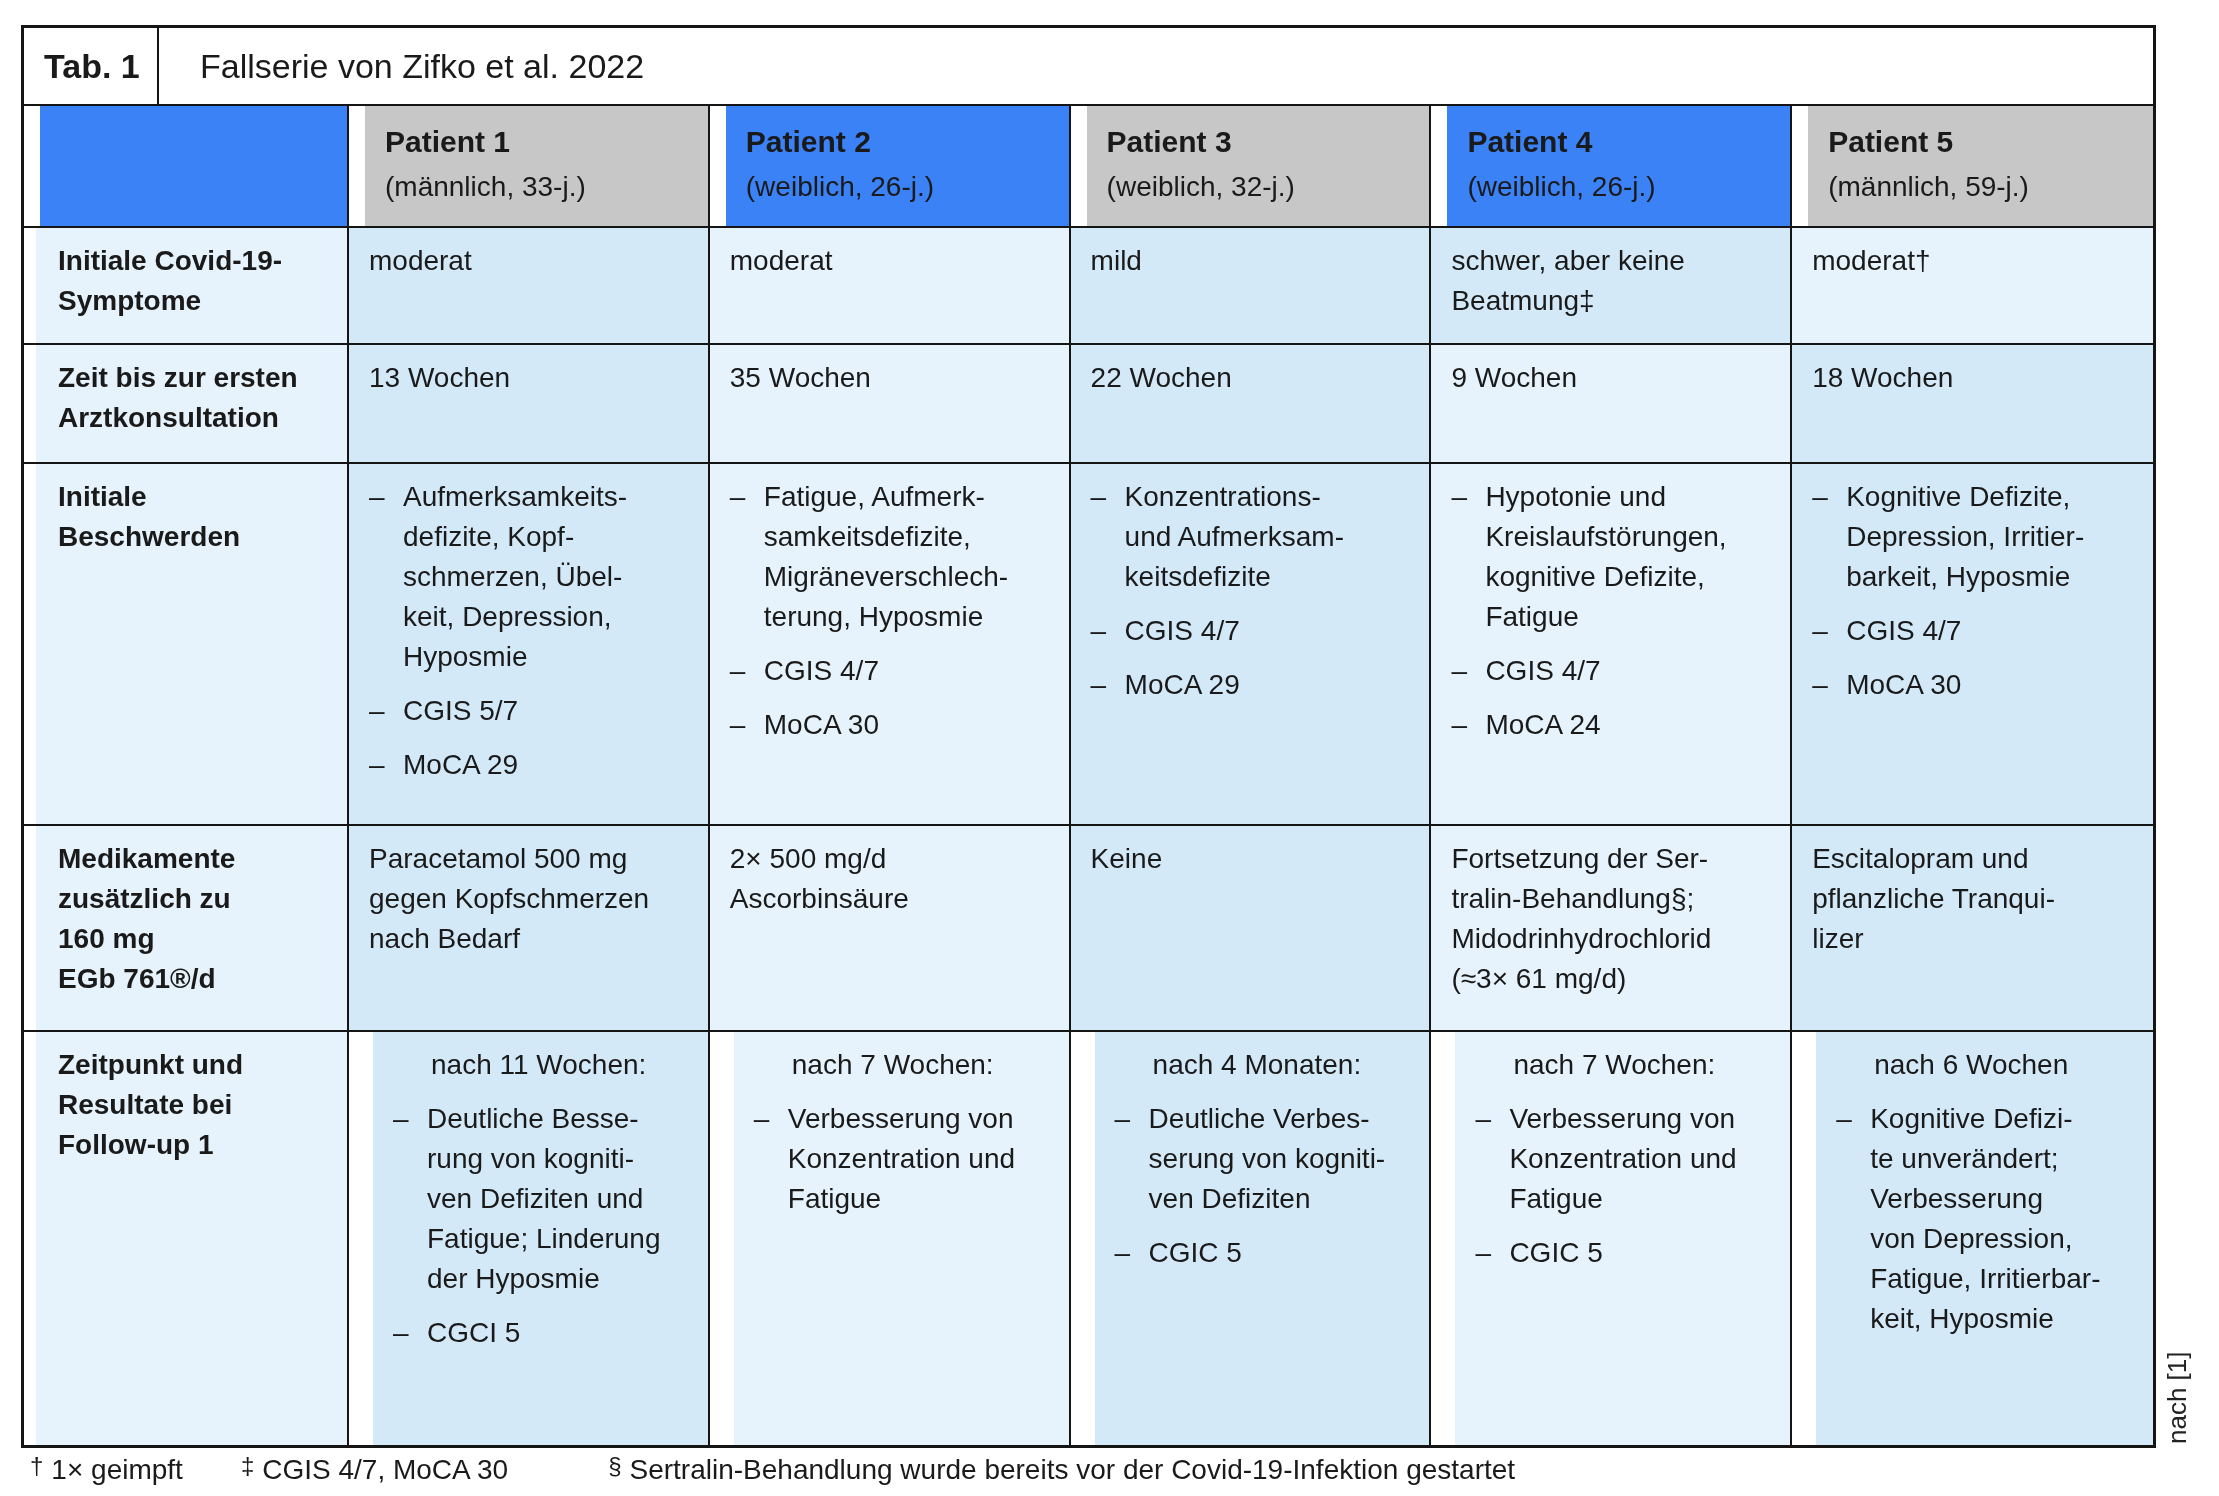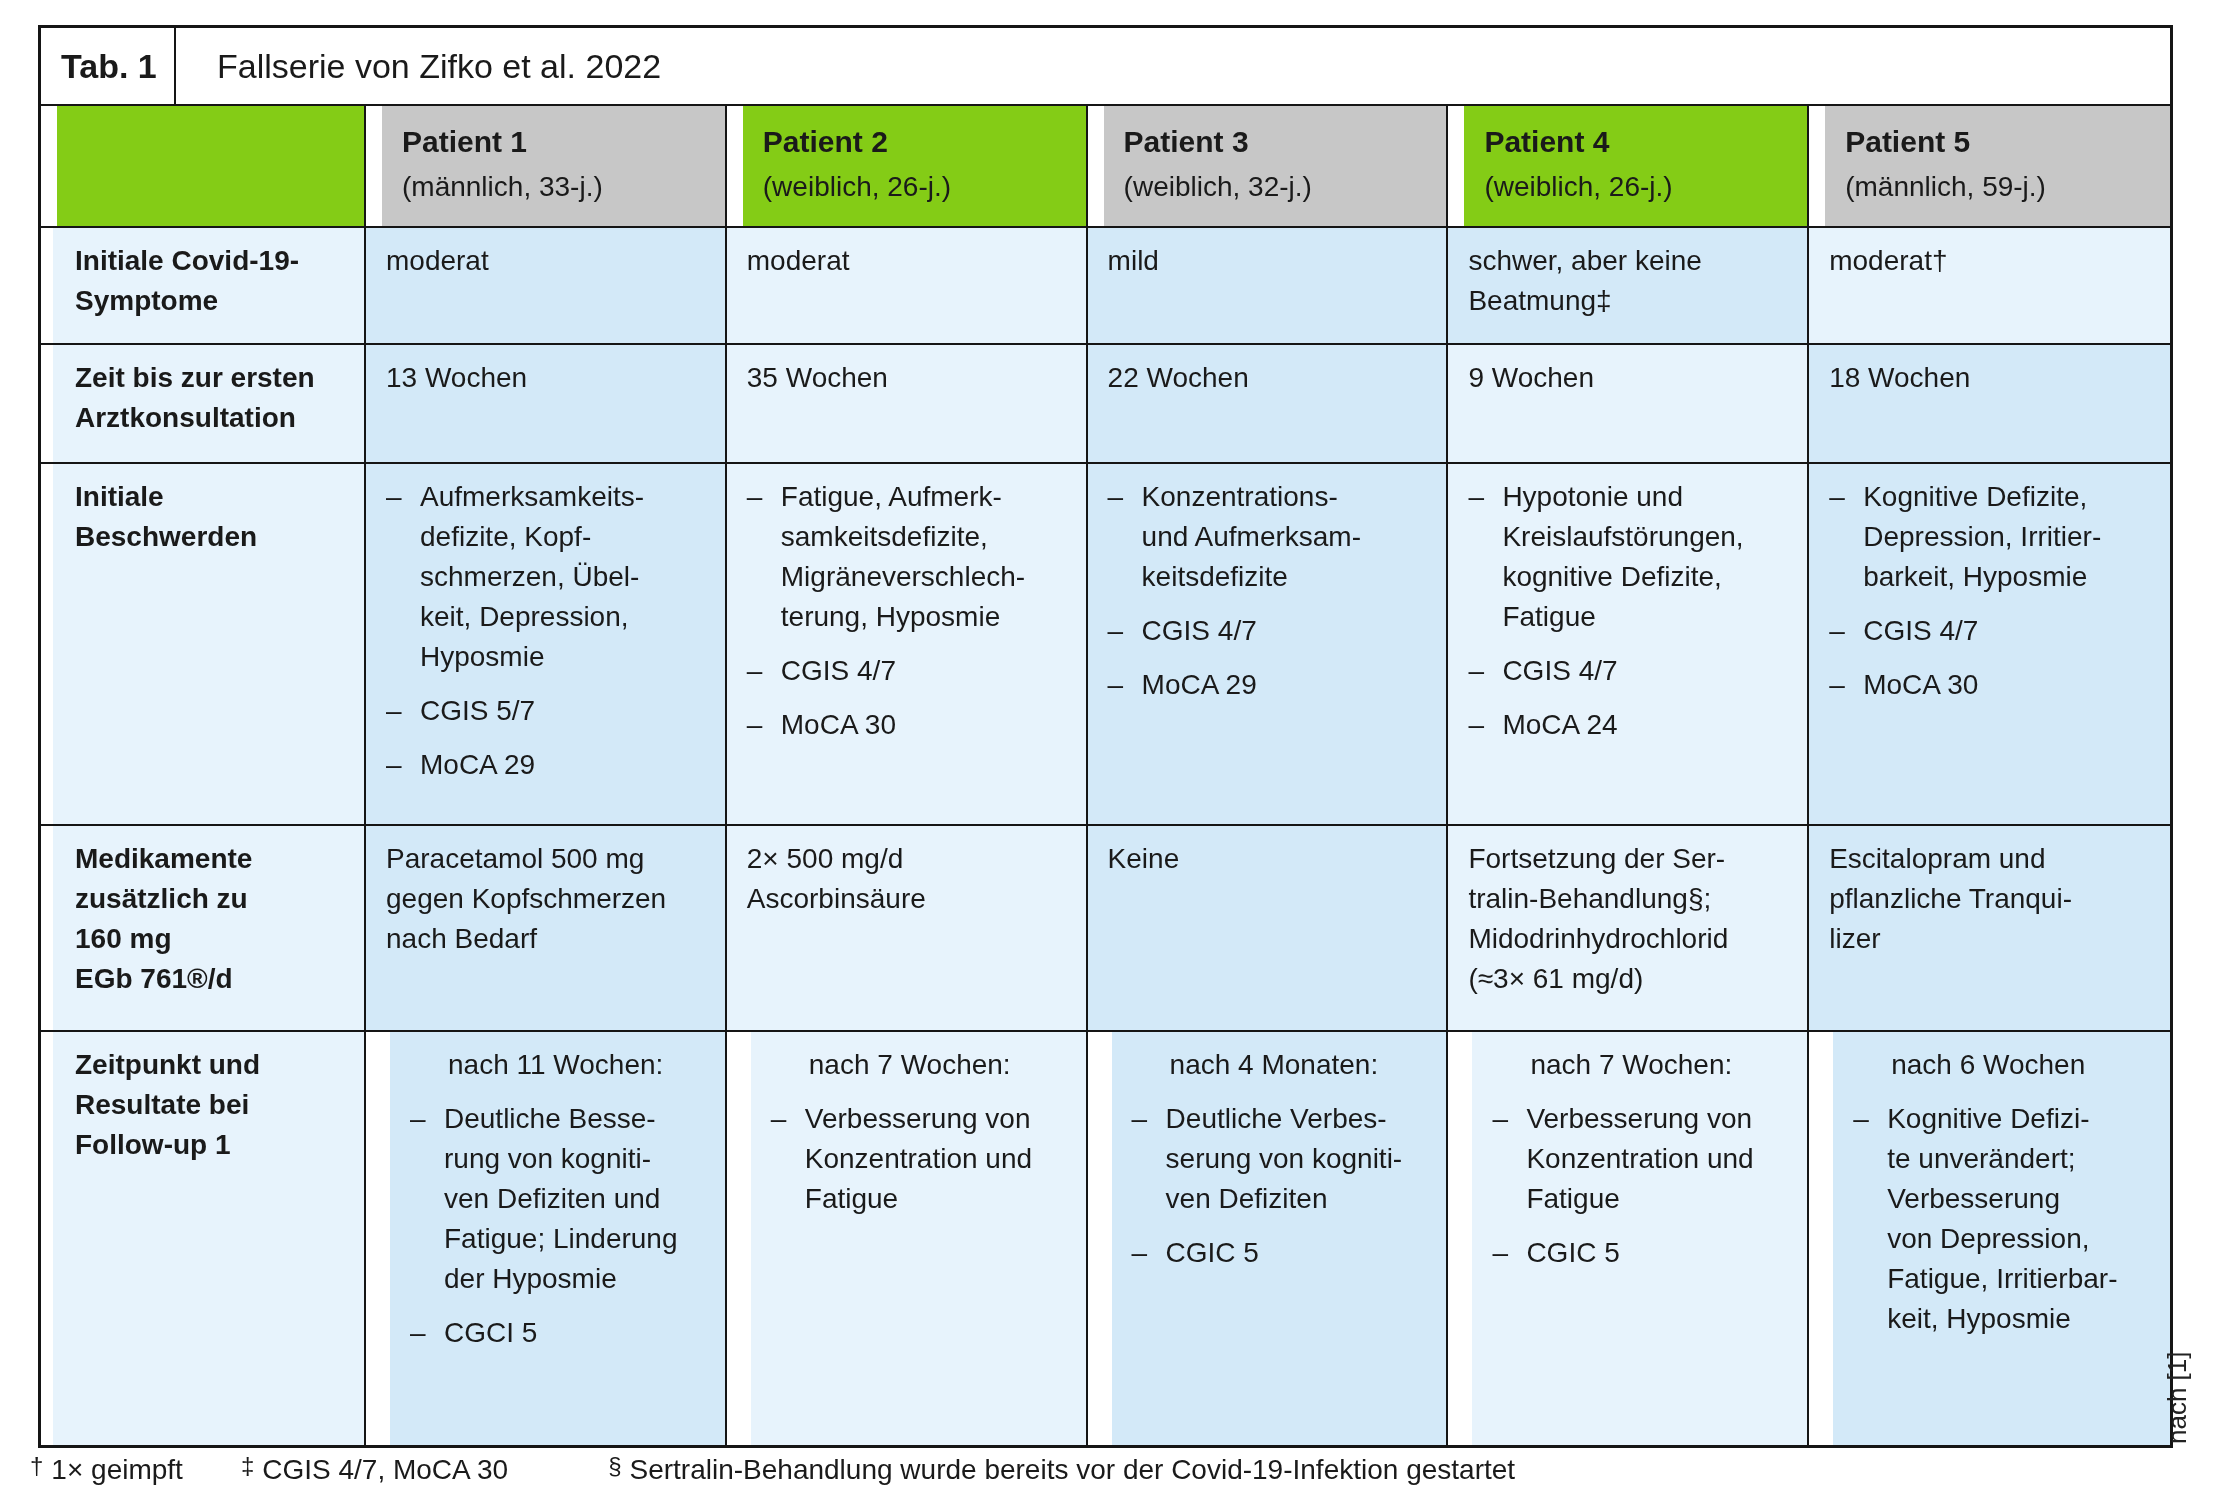--- a/index.html
+++ b/index.html
@@ -2,41 +2,41 @@
 <html lang="de"><head>
 <meta charset="utf-8">
 <style>
   html,body{margin:0;padding:0;}
   body{
     width:2219px;height:1496px;background:#ffffff;
     font-family:"Liberation Sans", sans-serif;color:#1a1a1a;
     position:relative;overflow:hidden;
   }
   .tbl{
-    position:absolute;left:38px;top:25px;width:2135px;
+    position:absolute;left:21px;top:25px;width:2135px;
     border:3px solid #151515;box-sizing:border-box;background:#fff;
   }
   
   .titlebar{display:flex;align-items:stretch;background:#fff;border-bottom:2px solid #151515;height:76px;}
   .tag-cell{
     flex:0 0 135px;display:flex;align-items:center;padding-left:20px;
     font-weight:bold;font-size:34px;border-right:2px solid #151515;box-sizing:border-box;
   }
   .title-cell{display:flex;align-items:center;padding-left:41px;font-size:34px;}
   
   .grid-row{display:grid;grid-template-columns:325px repeat(5,1fr);border-bottom:2px solid #151515;}
   .grid-row:last-child{border-bottom:none;}
   .cell{
     border-right:2px solid #151515;box-sizing:border-box;
     padding:13px 16px 13px 20px;font-size:28px;line-height:40px;
   }
   .cell:last-child{border-right:none;}
   
   .header-row{min-height:120px;}
-  .header-row .c0,.header-row .c2,.header-row .c4{background:#84cc16;}
+  .header-row .c0,.header-row .c2,.header-row .c4{background:#3b82f6;}
   .header-row .c1,.header-row .c3,.header-row .c5{background:#c7c7c7;}
   .header-row .cell{padding-top:17px;margin-left:16px;}
   .hname{font-weight:bold;font-size:30px;line-height:38px;display:block;}
   .hsub{font-size:28px;line-height:38px;display:block;margin-top:7px;}
   
   .body-row .c0,.body-row .c2,.body-row .c4{background:#e7f3fc;}
   .body-row .c1,.body-row .c3,.body-row .c5{background:#d3e9f8;}
   .rh0{min-height:115px;}
   .rh1{min-height:117px;}
   .rh2{min-height:360px;}

